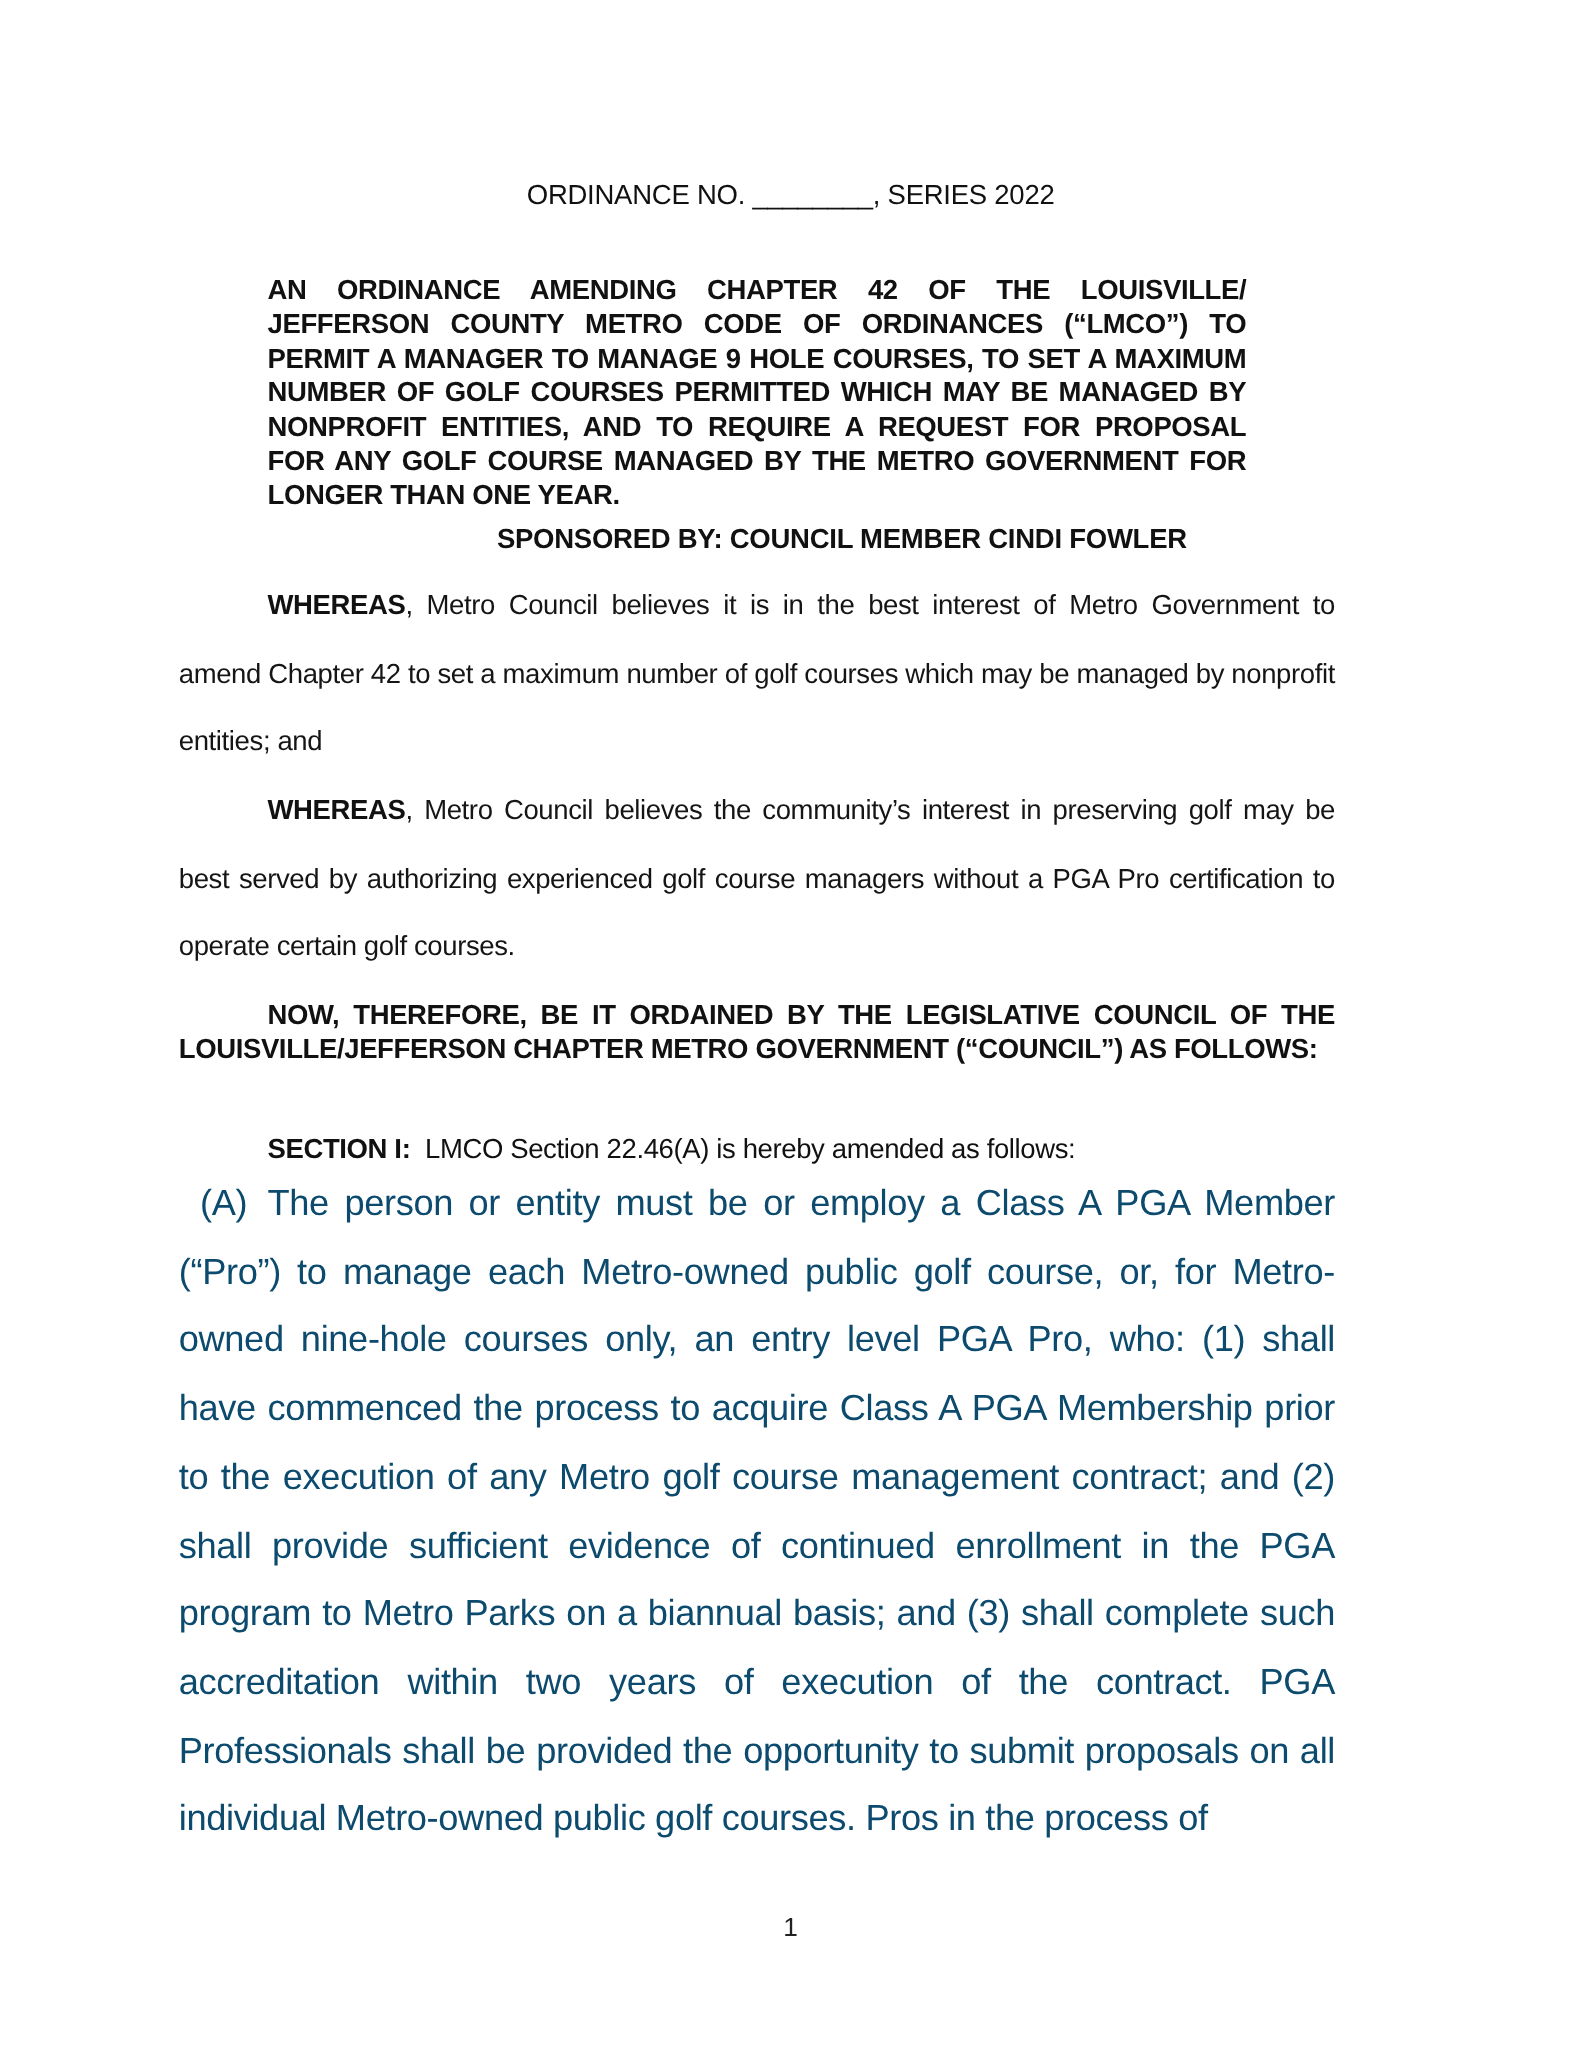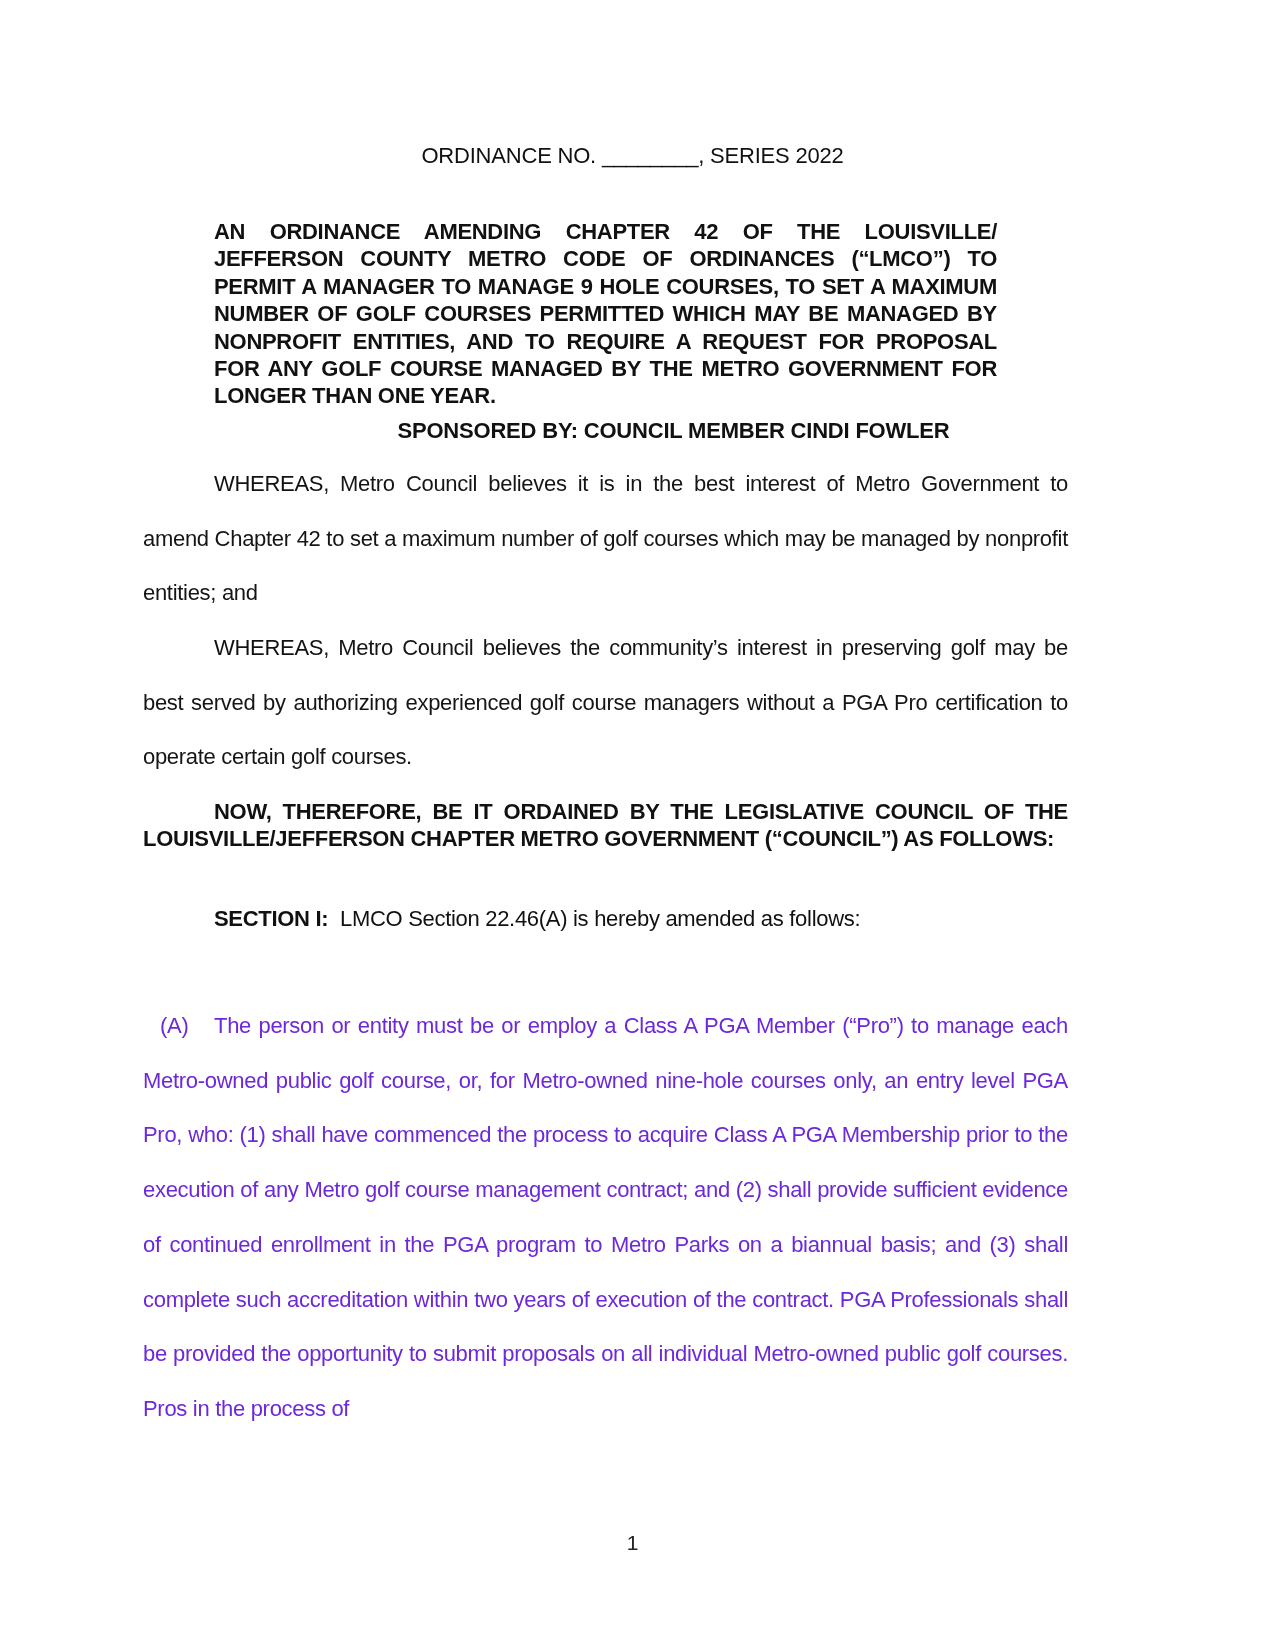--- a/index.html
+++ b/index.html
@@ -8,30 +8,30 @@
   .page { position: absolute; left: 0; top: 0; width: 1265px; height: 1638px; background: #fff; }
   .title { position: absolute; top: 143px; left: 0; width: 1265px; text-align: center;
            font-weight: normal; font-size: 22px; letter-spacing: -0.2px; }
   .caption { position: absolute; top: 198px; left: 214px; width: 783px;
              font-weight: bold; font-size: 22px; line-height: 27.4px; text-align: justify;
              letter-spacing: -0.3px; margin-top: 20px; }
   .sponsor { position: absolute; top: 418px; left: 0; width: 1265px; text-align: center;
              font-weight: bold; font-size: 22px; letter-spacing: -0.2px; padding-left: 41px; }
   .para { position: absolute; left: 143px; width: 925px; font-size: 22px; line-height: 54.7px;
           text-align: justify; text-indent: 71px; letter-spacing: -0.3px; color: #151515; }
-  .para b { font-weight: normal; color: #111; }
+  .para b { font-weight: bold; color: #111; }
   .w1 { top: 457px; }
   .w2 { top: 621px; }
   .ordain { position: absolute; left: 143px; top: 798px; width: 925px; font-weight: bold;
             font-size: 22px; line-height: 27.4px; text-align: justify; text-indent: 71px;
             letter-spacing: -0.3px; }
   .section { position: absolute; left: 214px; top: 906px; font-size: 22px; letter-spacing: -0.3px; }
   .section b { font-weight: bold; margin-top: 37px; }
-  .amend { position: absolute; left: 143px; top: 999px; width: 925px; font-size: 22px;
-           line-height: 54.7px; text-align: justify; letter-spacing: -0.3px; color: #6d28d9; }
+  .amend { position: absolute; left: 143px; top: 936px; width: 925px; font-size: 29px;
+           line-height: 54.7px; text-align: justify; letter-spacing: -0.3px; color: #0c4a6e; }
   .amend .lbl { display: inline-block; width: 54px; margin-left: 17px; }
   .pagenum { position: absolute; top: 1531px; left: 0; width: 1265px; text-align: center;
              font-size: 21px; color: #222; }
 </style>
 </head>
 <body>
 
 <div class="page">
 
   <div class="title">ORDINANCE NO. ________, SERIES 2022</div>

